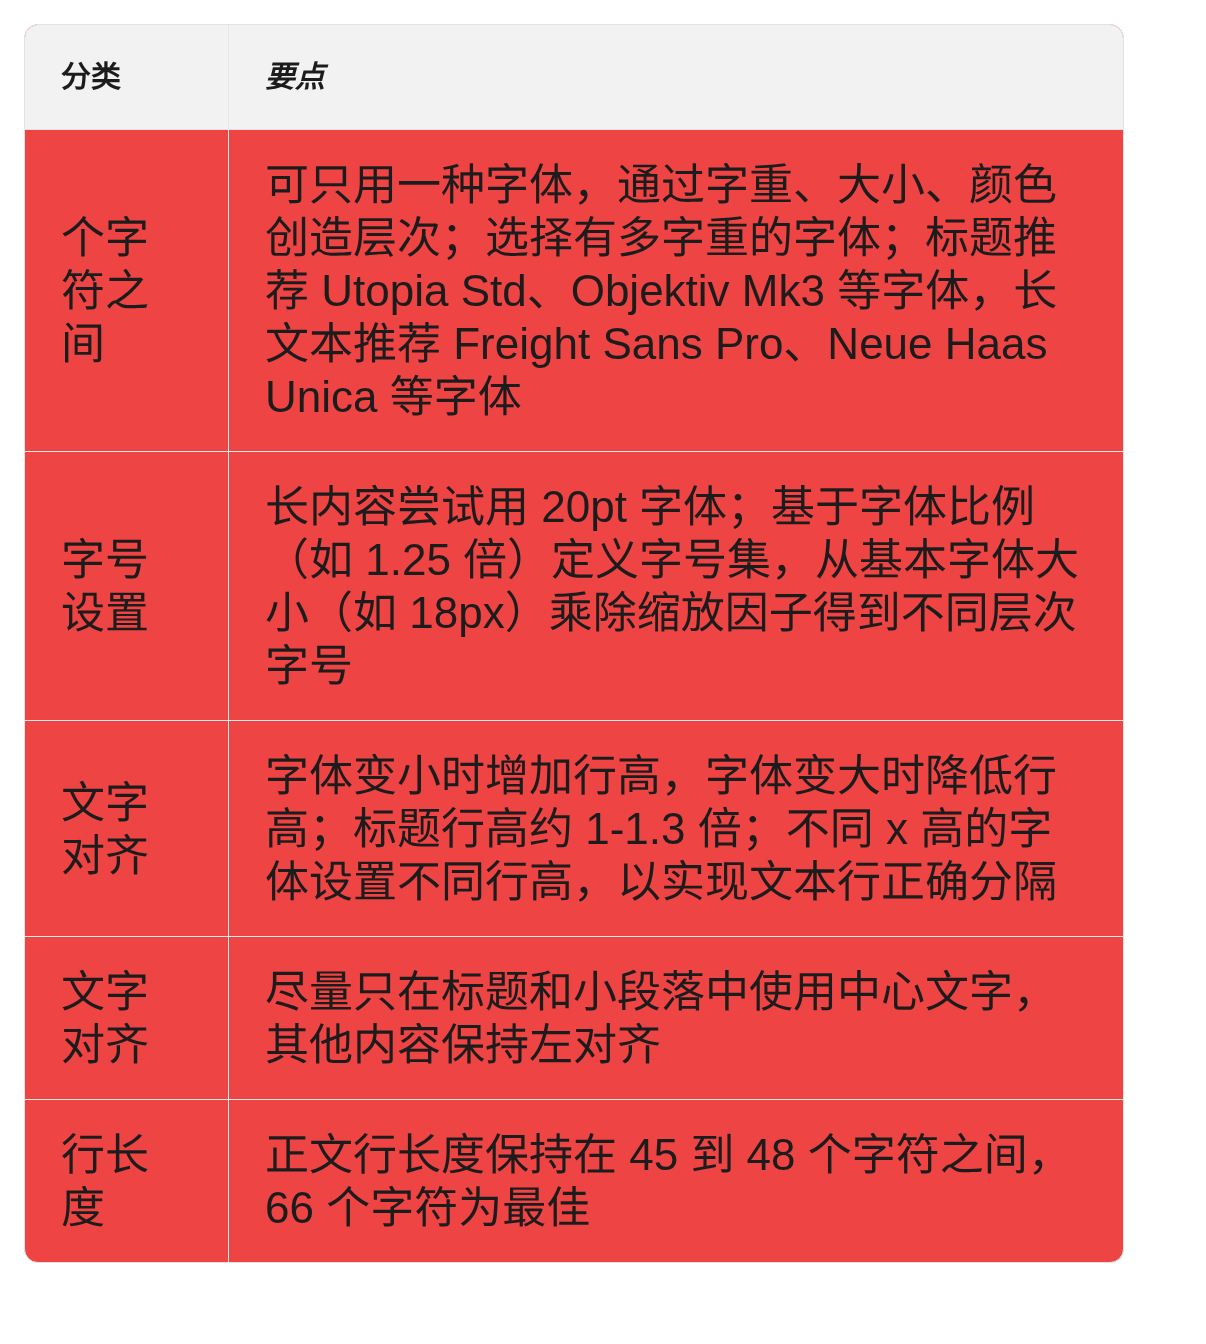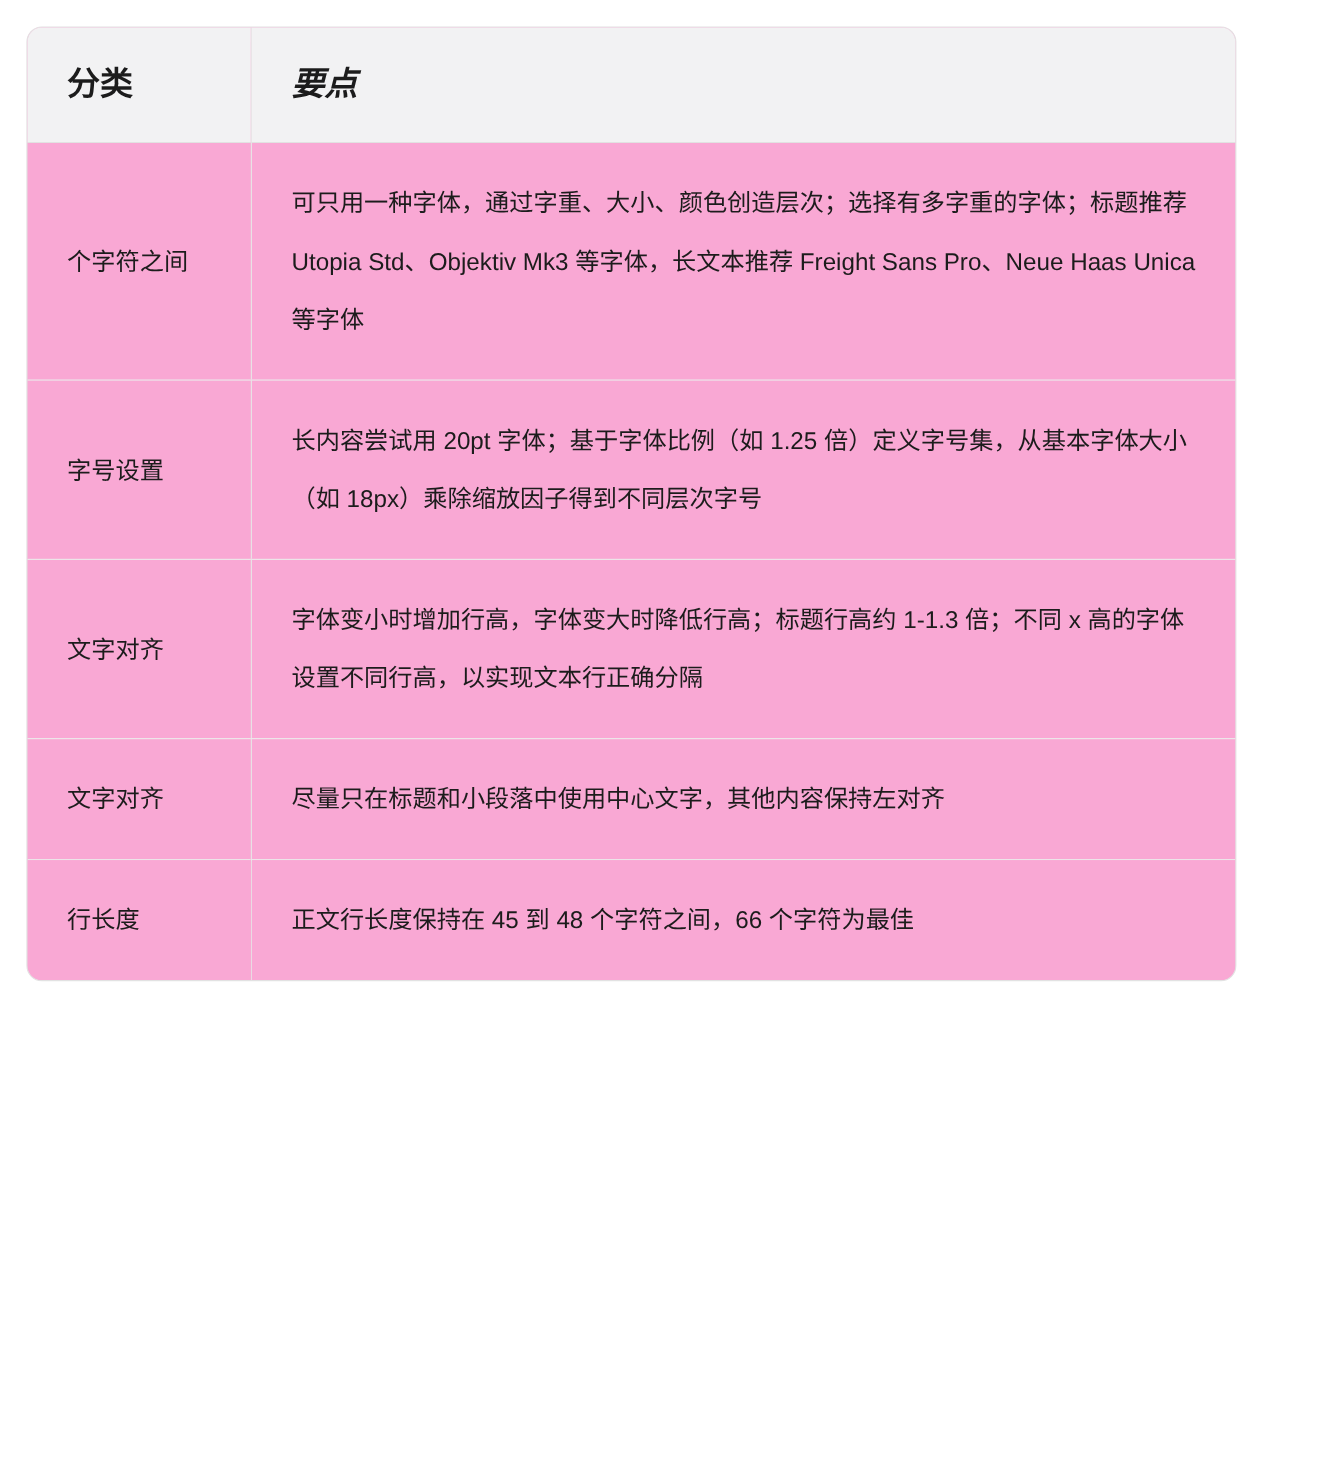--- a/index.html
+++ b/index.html
@@ -16,39 +16,39 @@
     left: 24px;
     top: 24px;
   }
   table.doc-table {
     width: 1100px;
     border-collapse: separate;
     border-spacing: 0;
     table-layout: fixed;
     border: 1px solid #e2e2e2;
     border-radius: 14px;
-    background: #f9a8d4;
+    background: #ef4444;
     color: #1c1c1c;
   }
   col.col-category { width: 203px; }
   table.doc-table th {
     background: #f2f2f3;
     font-size: 30px;
     font-weight: 700;
     line-height: 52px;
     text-align: left;
     padding: 26px 36px;
     border-bottom: 1px solid #e2e2e2;
   }
   table.doc-table th:first-child { border-top-left-radius: 13px; }
   table.doc-table th:last-child  { border-top-right-radius: 13px; font-style: italic; }
   table.doc-table th + th,
   table.doc-table td + td { border-left: 1px solid #e7e7e7; }
   table.doc-table td {
-    font-size: 22px;
+    font-size: 44px;
     line-height: 53px;
     padding: 28px 36px;
     vertical-align: middle;
     text-align: left;
     word-break: normal;
     overflow-wrap: break-word;
   }
   table.doc-table tbody tr + tr td { border-top: 1px solid #ebebeb; }
   table.doc-table tbody tr:last-child td:first-child { border-bottom-left-radius: 13px; }
   table.doc-table tbody tr:last-child td:last-child  { border-bottom-right-radius: 13px; }

